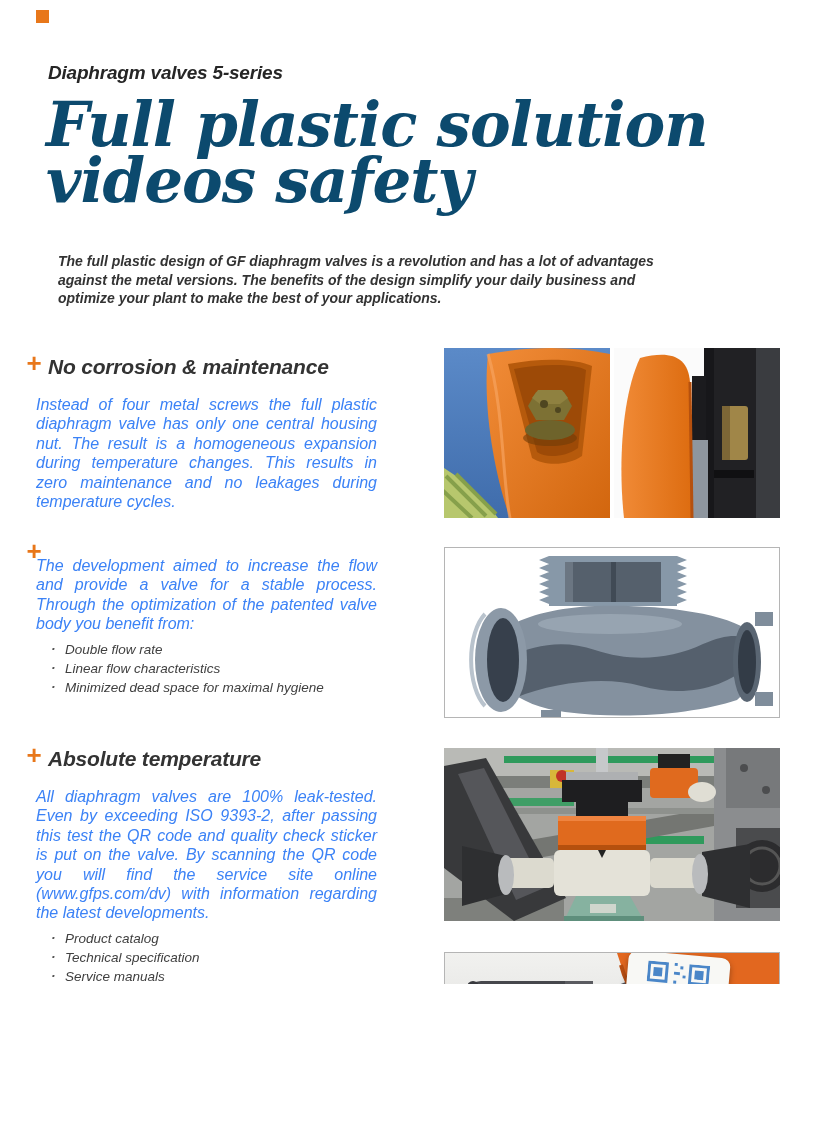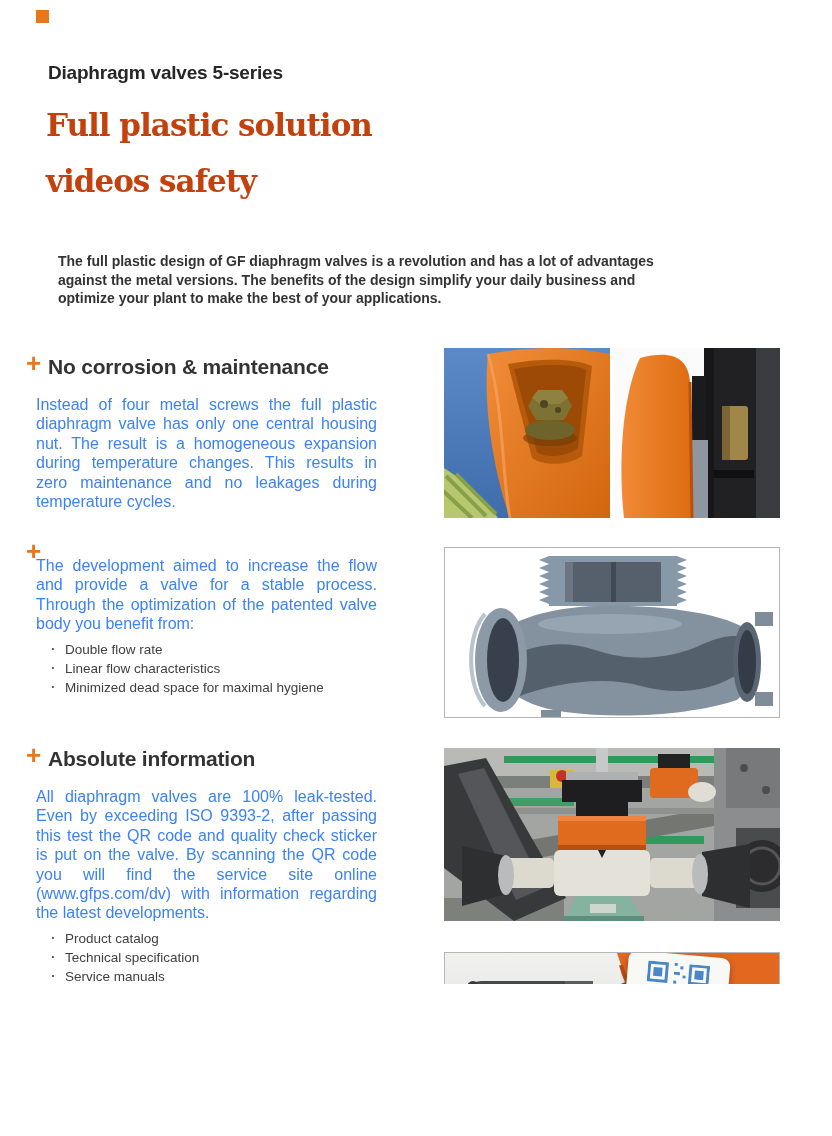--- a/index.html
+++ b/index.html
@@ -1,21 +1,21 @@
 <!DOCTYPE html>
 <html><head>
 <meta charset="utf-8">
 <style>
   html,body{margin:0;padding:0;background:#ffffff;}
   .page{position:relative;width:832px;height:984px;background:#ffffff;overflow:hidden;
-        font-family:"Liberation Sans",sans-serif;margin:0 auto;}
+        font-family:"Liberation Sans",sans-serif;margin:0 auto;font-style:italic;}
   .brand-square{position:absolute;left:36px;top:10px;width:13px;height:13px;background:#e8771a;}
   .kicker{position:absolute;left:48px;top:62px;font-size:19px;font-weight:700;color:#262626;letter-spacing:-.2px;}
   .headline{position:absolute;left:46px;top:97px;margin:0;font-family:"DejaVu Serif",serif;
-            font-weight:700;font-size:31px;line-height:56px;color:#c2410c;letter-spacing:-1px;}
+            font-weight:700;font-size:61px;line-height:56px;color:#0c4a6e;letter-spacing:-1px;}
   .intro{position:absolute;left:48px;top:242px;width:606px;margin:10px;font-size:14px;font-weight:700;
          line-height:18.6px;color:#333333;}
   .feature{position:absolute;left:26px;width:368px;}
   .feature .plus{position:absolute;left:0;top:-2px;color:#e8771a;font-size:26px;font-weight:700;line-height:1;}
   .feature h2{margin:0 0 0 22px;padding-top:3px;font-size:21px;font-weight:700;color:#333333;letter-spacing:-.2px;}
   .feature .body{margin:16px 0 0 10px;width:341px;font-size:16px;line-height:19.4px;color:#3b82f6;text-align:justify;}
   .feature ul{margin:6px 0 0 22px;padding:0;list-style:none;}
   .feature li{position:relative;padding-left:17px;font-size:13.5px;line-height:19.3px;color:#404040;}
   .feature li .dot{position:absolute;left:3px;top:-1px;font-weight:700;color:#555;}
   #sec1{top:352px;} #sec2{top:540px;} #sec3{top:744px;}
@@ -57,21 +57,21 @@
     <p class="body">The development aimed to increase the flow and provide a valve for a stable process. Through the optimization of the patented valve body you benefit from:</p>
     <ul>
       <li><span class="dot">·</span><span>Double flow rate</span></li>
       <li><span class="dot">·</span><span>Linear flow characteristics</span></li>
       <li><span class="dot">·</span><span>Minimized dead space for maximal hygiene</span></li>
     </ul>
   </section>
 
   <section class="feature" id="sec3">
     <span class="plus">+</span>
-    <h2>Absolute information</h2>
+    <h2>Absolute temperature</h2>
     <p class="body">All diaphragm valves are 100% leak-tested. Even by exceeding ISO 9393-2, after passing this test the QR code and quality check sticker is put on the valve. By scanning the QR code you will find the service site online (www.gfps.com/dv) with information regarding the latest developments.</p>
     <ul>
       <li><span class="dot">·</span><span>Product catalog</span></li>
       <li><span class="dot">·</span><span>Technical specification</span></li>
       <li><span class="dot">·</span><span>Service manuals</span></li>
       <li><span class="dot">·</span><span>Service videos</span></li>
       <li><span class="dot">·</span><span>Even and Tricks</span></li>
     </ul>
   </section>
 

